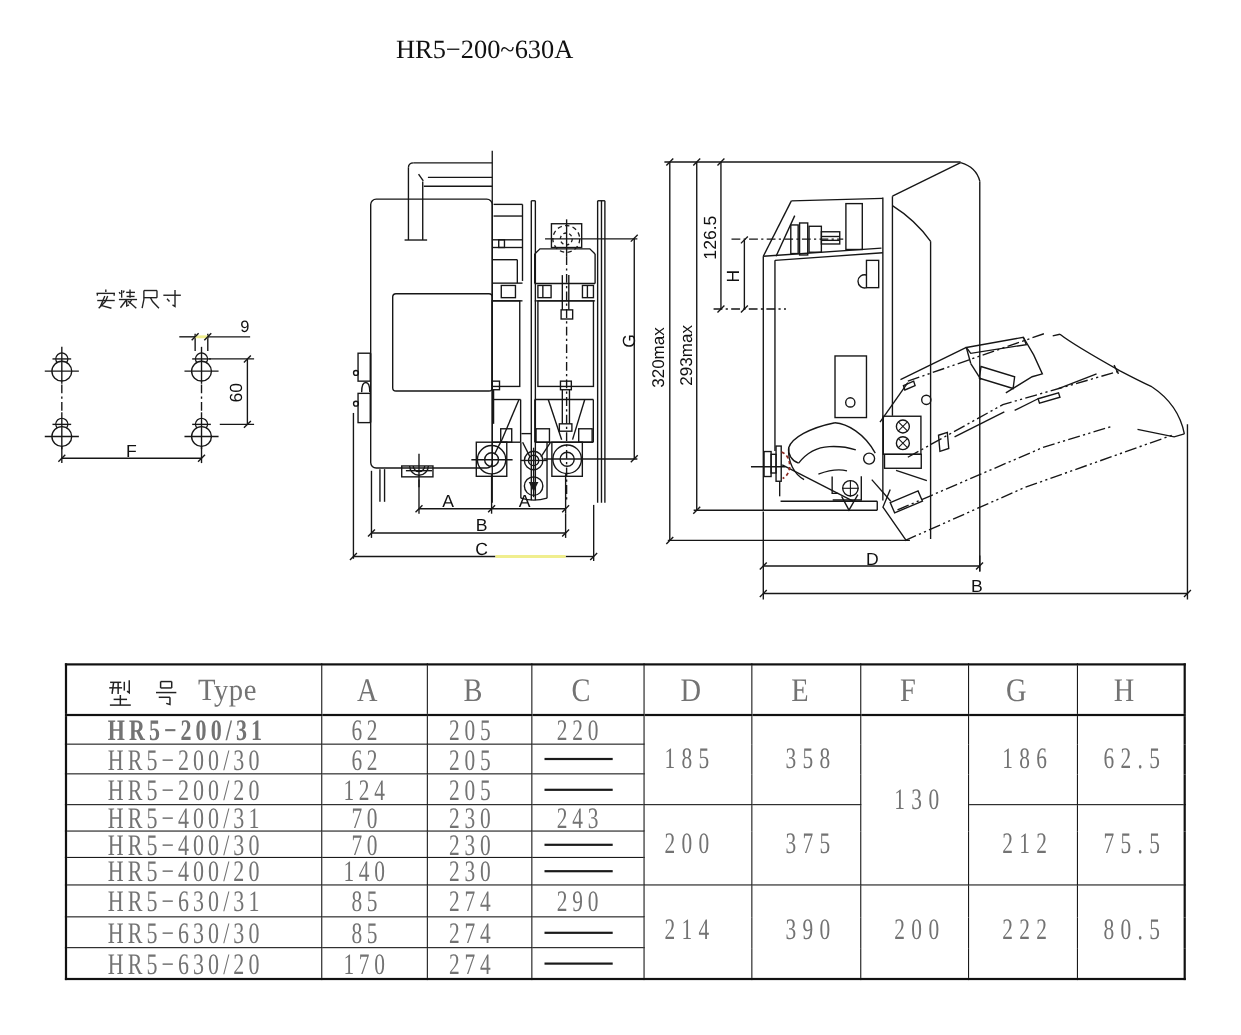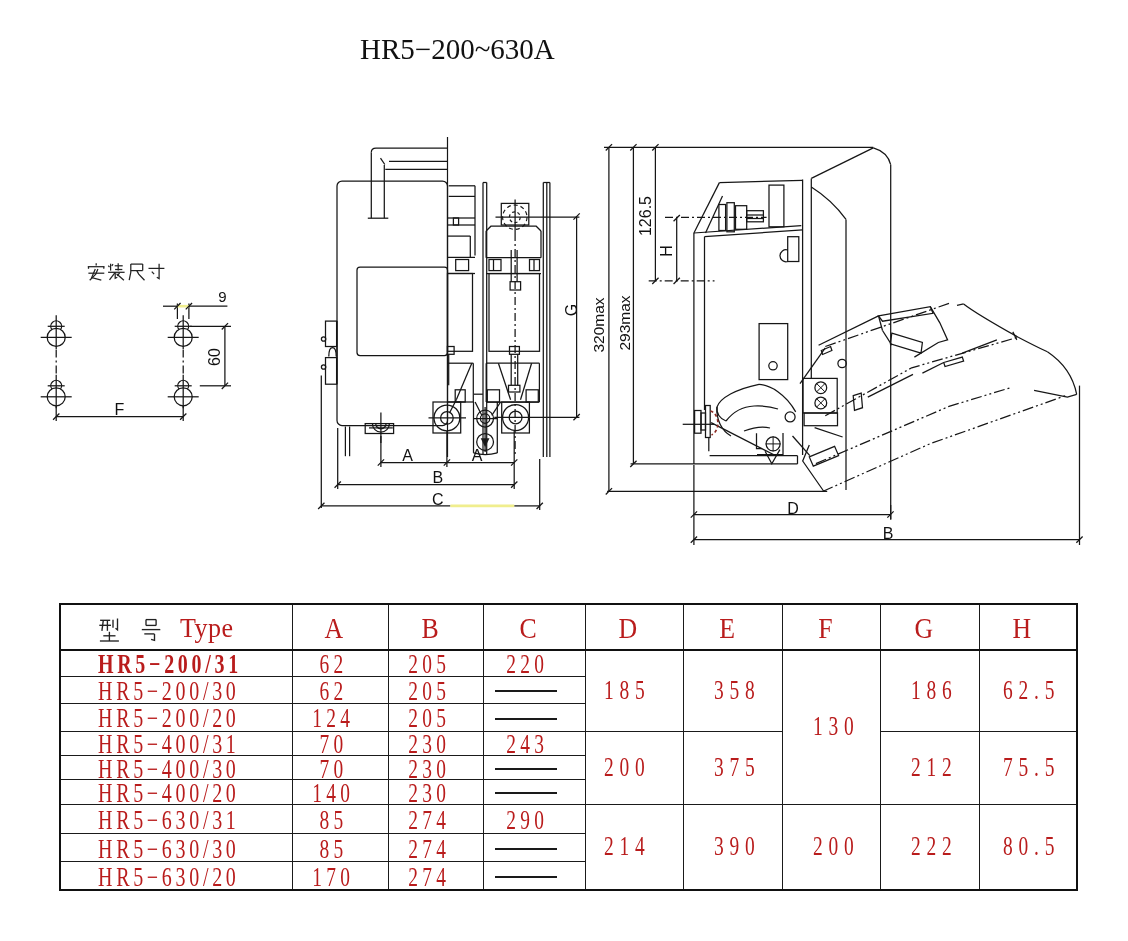--- a/index.html
+++ b/index.html
@@ -1,17 +1,17 @@
 <!DOCTYPE html>
 <html><head><meta charset="utf-8"><style>
 html,body{margin:0;padding:0;background:#ffffff;width:1128px;height:941px;overflow:hidden}
 #page{position:relative;width:1128px;height:941px;font-family:"Liberation Serif",serif}
-#title{position:absolute;left:360px;top:33px;font-size:29px;letter-spacing:0px;color:#111;white-space:nowrap}
+#title{position:absolute;left:360px;top:33px;font-size:24px;letter-spacing:0px;color:#111;white-space:nowrap}
 #svg{position:absolute;left:0;top:0;z-index:5;pointer-events:none}
-#t{position:absolute;left:58.5px;top:603px;border-collapse:collapse;table-layout:fixed;color:#b91c1c}
+#t{position:absolute;left:58.5px;top:603px;border-collapse:collapse;table-layout:fixed;color:#737373}
 #t td{border:1.6px solid #1a1a1a;text-align:center;padding:0;vertical-align:middle;line-height:18px}
 #t .n{display:inline-block;font-size:27px;letter-spacing:6px;transform:scaleX(0.72);transform-origin:center;line-height:18px;white-space:nowrap;position:relative;left:-7px;top:3px}
 #t .l{display:inline-block;font-size:27px;letter-spacing:5px;transform:scaleX(0.74);transform-origin:left center;line-height:18px;white-space:nowrap;position:relative;top:3px}
 #t .h{display:inline-block;font-size:30px;letter-spacing:1px;line-height:20px;position:relative;top:3px}
 #t .hs{left:-6px;transform:scaleX(0.86);transform-origin:center}
 #t .lbl{text-align:left;padding-left:37px}
 #t .b1{font-weight:bold}
 #t .m{top:1px;letter-spacing:8px}
 #t .r{left:4px}
 #t tr.hd td{border-bottom:2.8px solid #111}

